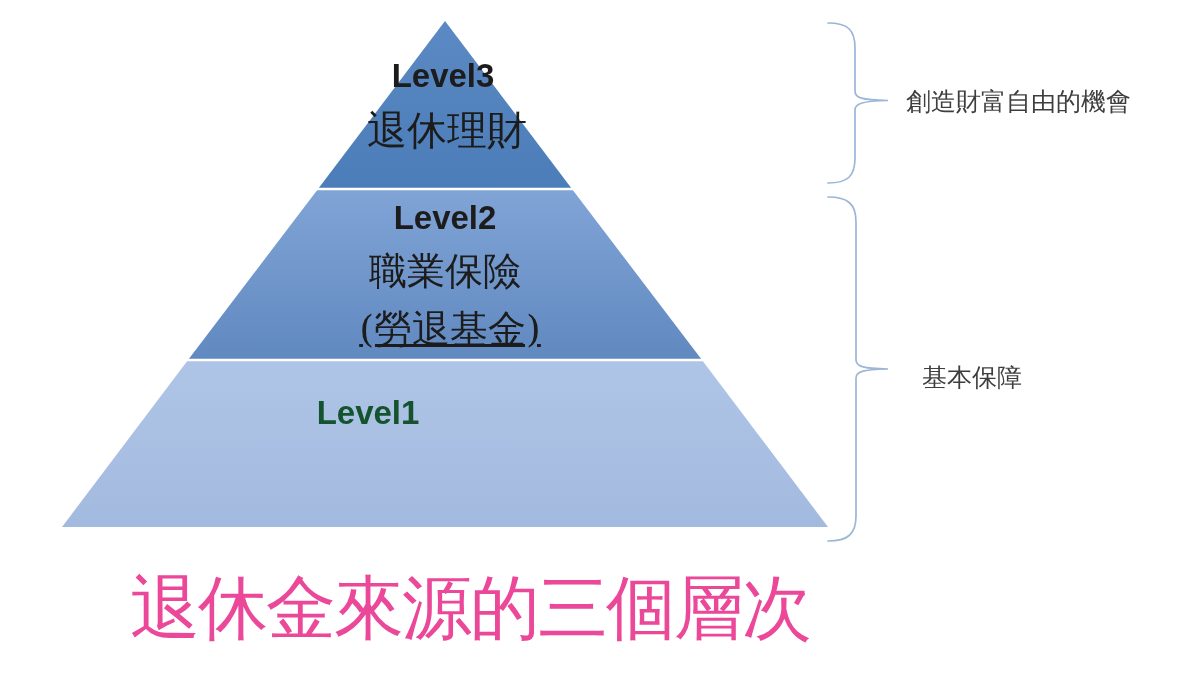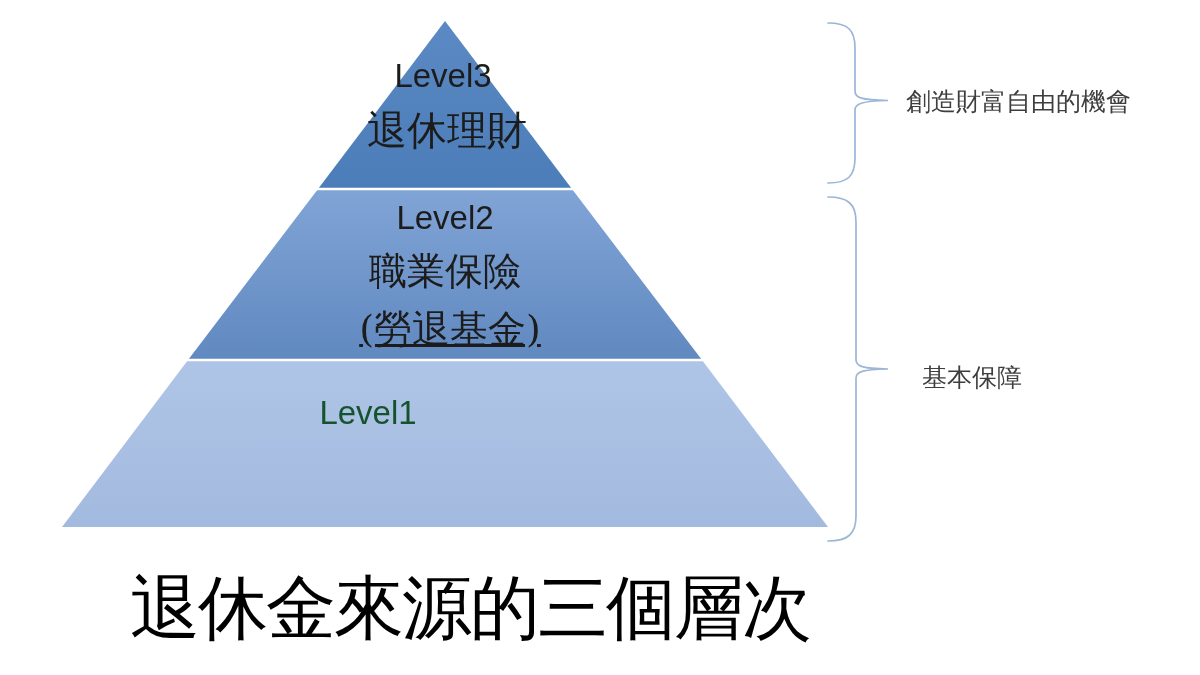--- a/index.html
+++ b/index.html
@@ -12,41 +12,41 @@
   }
   .stage svg{position:absolute;left:0;top:0;}
   .txt{
     position:absolute;
     transform:translate(-50%,-50%);
     white-space:nowrap;
     line-height:1;
   }
   .lvl-name{
     font-family:"Liberation Sans",sans-serif;
-    font-weight:400;
+    font-weight:700;
     font-size:33px;
     color:#1c1c1c;
   }
   .lvl-cap{
     font-family:"DejaVu Serif","Liberation Serif",serif;
     color:#1c1c1c;
   }
   .t-l3-name{left:443px;top:75px;}
   .t-l3-cap {left:447px;top:130px;font-size:40px;}
   .t-l2-name{left:445px;top:217px;}
   .t-l2-cap {left:445px;top:271px;font-size:38px;}
   .t-l2-cap2{left:450px;top:329px;font-size:38px;text-decoration:underline;}
   .t-l1-name{left:368px;top:412px;}
   .t-l1-cap {left:392px;top:467px;font-size:34px;}
   .main-title{
     left:470px;top:608px;
     font-family:"DejaVu Serif","Liberation Serif",serif;
     font-size:70px;
     letter-spacing:-2px;
-    color:#000000;
+    color:#ec4899;
   }
   .anno-text{
     position:absolute;
     transform:translateY(-50%);
     white-space:nowrap;
     font-family:"DejaVu Serif","Liberation Serif",serif;
     font-size:25px;
     line-height:1;
   }
   .anno-top{left:906px;top:101px;}

